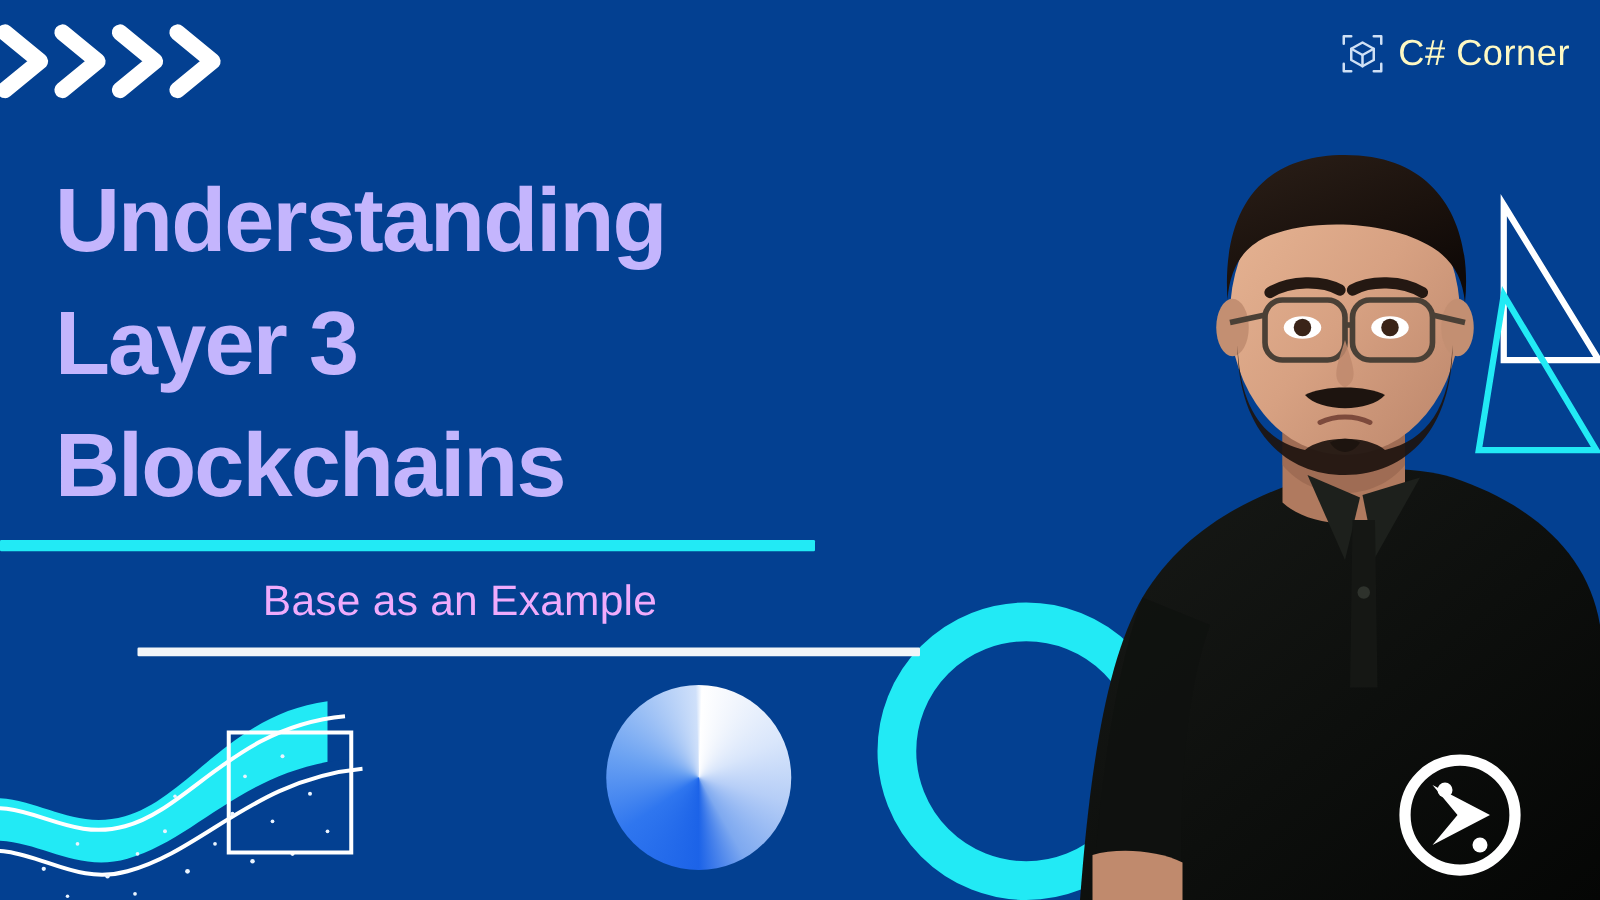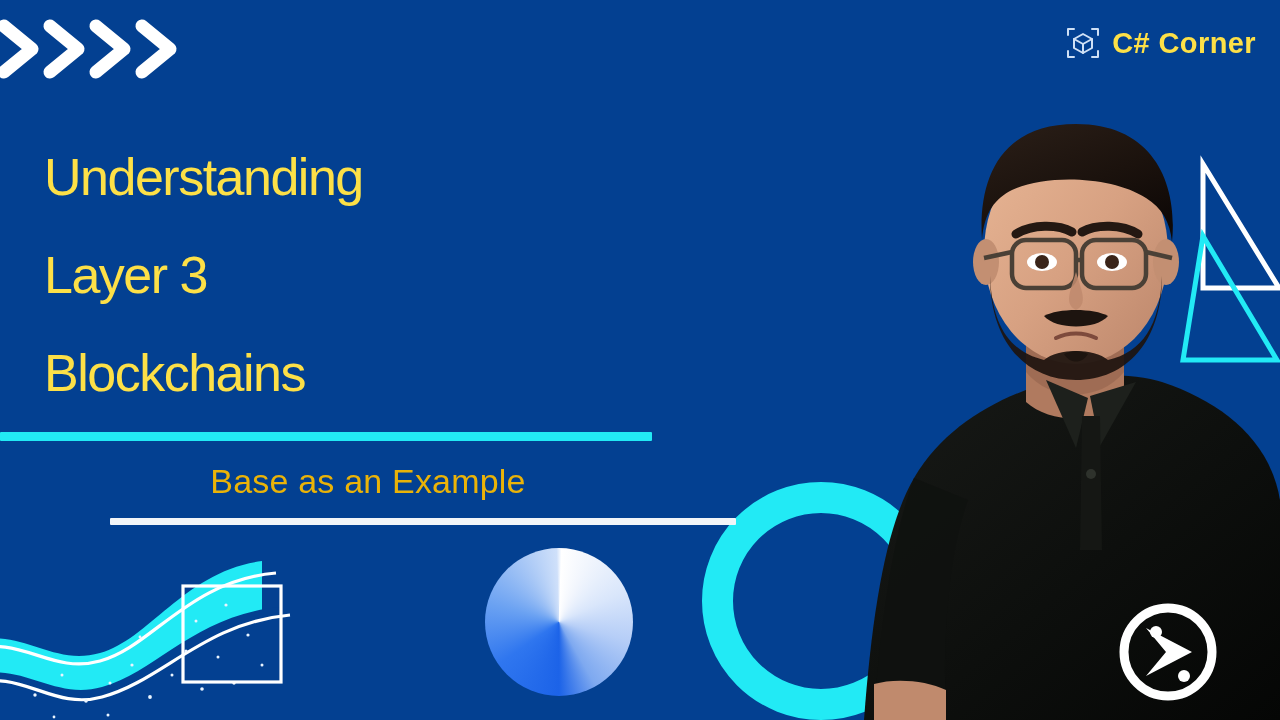--- a/index.html
+++ b/index.html
@@ -28,55 +28,55 @@
   }
 
   
   #brand {
     position:absolute; right:24px; top:22px;
     display:flex; align-items:center; gap:12px;
     height:42px;
   }
   #brand .logo-mark { width:34px; height:34px; display:block; flex:0 0 34px; }
   #brand .brand-text {
-    color:#fde047;
+    color:#fef9c3;
     font-size:29px;
-    font-weight:700;
+    font-weight:400;
     letter-spacing:0.4px;
     line-height:34px;
     white-space:nowrap;
   }
 
   
   #headline {
     position:absolute;
     left:44px; top:128px;
     width:760px;
   }
   #headline .line {
-    color:#fde047;
-    font-size:52px;
-    font-weight:400;
+    color:#c4b5fd;
+    font-size:72px;
+    font-weight:700;
     line-height:98px;
     letter-spacing:-1.5px;
     white-space:nowrap;
   }
 
   
   #rule-cyan {
     position:absolute; left:0px; top:432px;
     width:652px; height:9px;
     background:#22eaf5;
     border-radius:1px;
   }
   #subtitle {
     position:absolute; left:0px; top:455px;
     width:736px;
     text-align:center;
-    color:#eab308;
+    color:#f0abfc;
     font-size:34px;
     font-weight:400;
     line-height:52px;
     letter-spacing:0.2px;
   }
   #rule-white {
     position:absolute; left:110px; top:518px;
     width:626px; height:7px;
     background:#f2f5f8;
     border-radius:1px;

